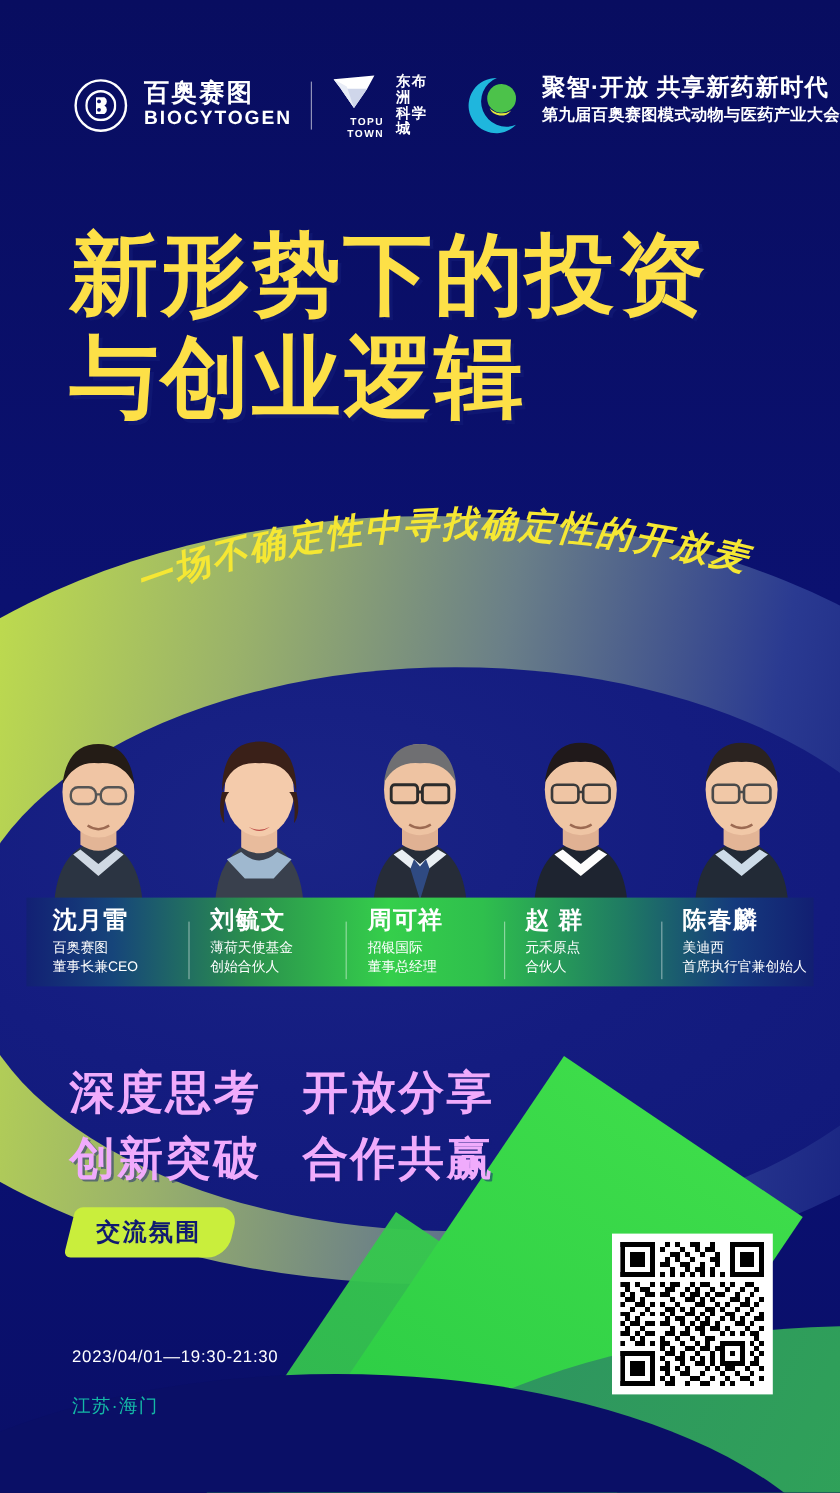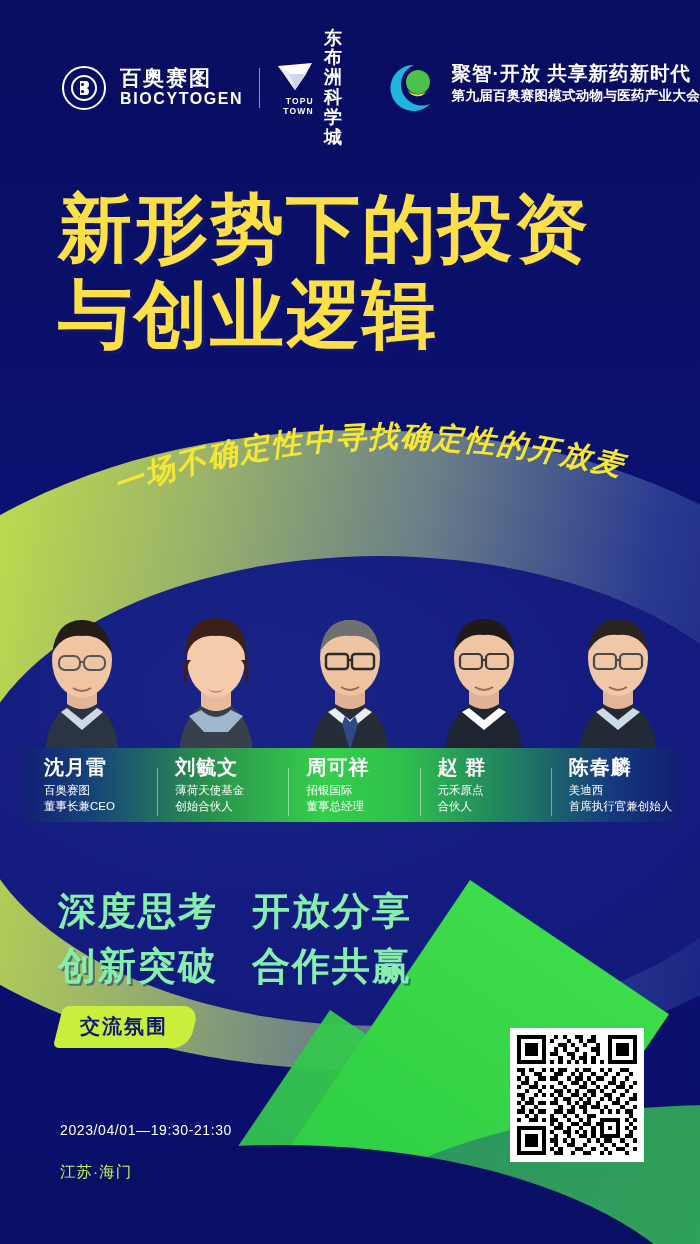--- a/index.html
+++ b/index.html
@@ -94,21 +94,21 @@
     width:1px;height:40px;background:rgba(255,255,255,.55);margin:0 16px;
   }
   .gem{
     width:38px;height:34px;position:relative;flex:none;
   }
   .gem svg{display:block;}
   .topu-en{
     color:#fff;font-size:8.5px;letter-spacing:1.2px;text-align:right;margin-top:2px;font-weight:bold;
   }
   .topu-cn{
-    color:#fff;font-size:18px;font-weight:bold;line-height:1.1;letter-spacing:1px;
+    color:#fff;font-size:12px;font-weight:bold;line-height:1.1;letter-spacing:1px;
   }
 
   .conf-logo{
     display:flex;align-items:flex-start;gap:12px;margin-left:30px;
   }
   .conf-ring{
     width:52px;height:52px;flex:none;position:relative;
   }
   .conf-title{
     color:#fff;font-size:19.5px;font-weight:bold;letter-spacing:1px;line-height:1.15;white-space:nowrap;
@@ -178,21 +178,21 @@
   .sp-org{margin-top:5px;}
 
   
   .slogans{
     position:absolute;left:58px;top:884px;width:520px;
   }
   .slogan-row{
     display:flex;gap:34px;
   }
   .slogan-word{
-    color:#86efac;font-size:38px;font-weight:bold;letter-spacing:2px;line-height:1.45;
+    color:#f0abfc;font-size:38px;font-weight:bold;letter-spacing:2px;line-height:1.45;
     text-shadow:2px 2px 0 rgba(20,30,120,.5);
   }
 
   
   .badge{
     position:absolute;left:58px;top:1006px;
     padding:7px 26px 8px 22px;
     background:#c9ee3c;
     transform:skewX(-14deg);
     border-radius:6px 16px 16px 6px;
@@ -202,21 +202,21 @@
     color:#101a70;font-size:20px;font-weight:bold;letter-spacing:2px;
   }
 
   
   .datetime{
     position:absolute;left:60px;top:1122px;
     color:#fff;font-size:14px;letter-spacing:.6px;font-weight:500;
   }
   .location{
     position:absolute;left:60px;top:1162px;
-    color:#bef264;font-size:15.5px;letter-spacing:1px;
+    color:#14b8a6;font-size:15.5px;letter-spacing:1px;
   }
 
   
   .qr-wrap{
     position:absolute;left:510px;top:1028px;width:134px;height:134px;
     background:#fff;padding:7px;box-sizing:border-box;
   }
   .qr-wrap canvas,.qr-wrap svg{display:block;width:100%;height:100%;}
   .qr-caption{
     position:absolute;left:508px;top:1236px;width:140px;text-align:center;

